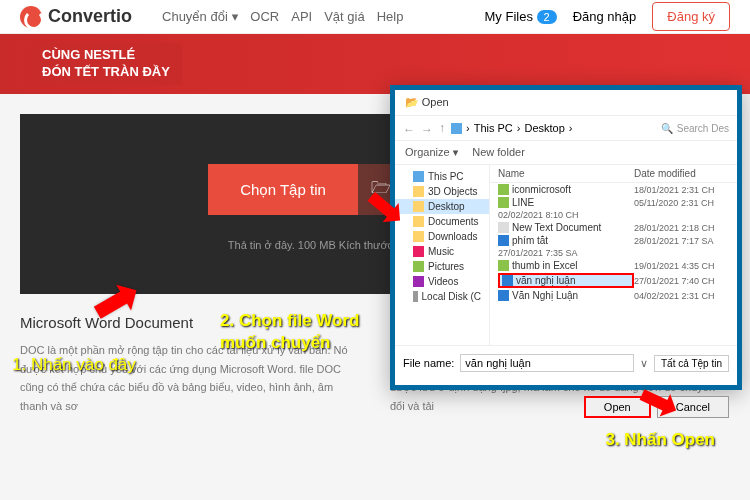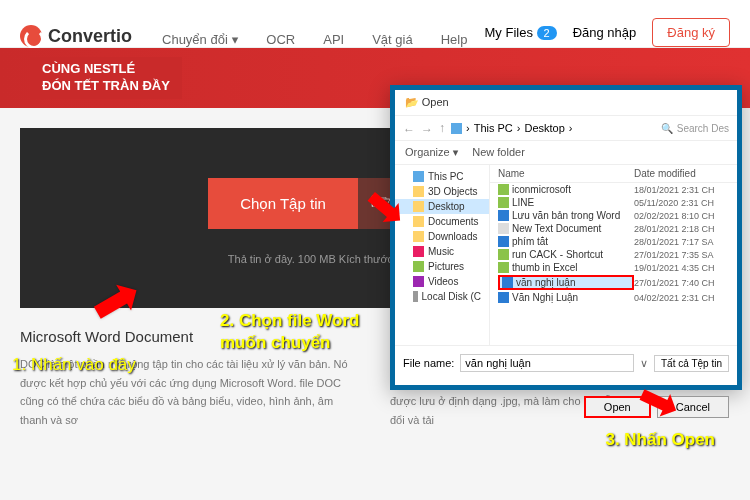--- a/index.html
+++ b/index.html
@@ -1,21 +1,21 @@
 <!DOCTYPE html>
 <html><head>
 <meta charset="utf-8">
 <style>
 *{margin:0;padding:0;box-sizing:border-box;font-family:Arial,sans-serif}
 body{width:750px;height:500px;background:#f5f5f5;position:relative;overflow:hidden}
-.header{background:#fff;height:48px;display:flex;align-items:flex-end;padding:0 20px;border-bottom:1px solid #eee}
+.header{background:#fff;height:34px;display:flex;align-items:center;padding:0 20px;border-bottom:1px solid #eee}
 .logo{display:flex;align-items:center;gap:6px;font-weight:bold;font-size:18px;color:#333}
 .logo-icon{width:22px;height:22px;background:#e74c3c;border-radius:50%;position:relative}
 .logo-icon::after{content:"";position:absolute;top:4px;left:4px;width:14px;height:14px;border:3px solid #fff;border-radius:50%;border-top-color:transparent}
-.nav{display:flex;gap:28px;margin-left:30px;font-size:13px;color:#666}
+.nav{display:flex;gap:12px;margin-left:30px;font-size:13px;color:#666}
 .nav-item{display:flex;align-items:center;gap:4px;cursor:pointer}
 .header-right{margin-left:auto;display:flex;align-items:center;gap:16px;font-size:13px}
 .badge{background:#2196f3;color:#fff;border-radius:10px;padding:1px 7px;font-size:11px}
 .signup-btn{border:1px solid #e74c3c;color:#e74c3c;padding:6px 14px;border-radius:4px;font-size:13px}
 .banner{height:60px;background:linear-gradient(90deg,#c92a2a,#e03131);display:flex;align-items:center;padding:1px 30px;color:#fff;font-weight:bold;position:relative;overflow:hidden}
 .banner-text{background:#c92a2a;padding:4px 12px;font-size:13px;line-height:1.3}
 .converter-area{margin:20px 20px 0;height:180px;background:#2a2a2a;position:relative;padding-top:30px}
 .converter-tab{color:#ccc;font-size:12px;position:absolute;top:8px;right:20px}
 .upload-row{display:flex;justify-content:center;margin-top:20px}
 .choose-btn{background:#e74c3c;color:#fff;padding:16px 32px;font-size:15px;border:none;cursor:pointer}
@@ -169,33 +169,31 @@
       <div id="fd-rows">
           <div class="fd-row">
             <div class="fd-row-name"><span class="fi fi-img"></span>iconmicrosoft</div>
             <div class="fd-row-date">18/01/2021 2:31 CH</div>
           </div>
           <div class="fd-row">
             <div class="fd-row-name"><span class="fi fi-img"></span>LINE</div>
             <div class="fd-row-date">05/11/2020 2:31 CH</div>
           </div>
           <div class="fd-row">
-            <div class="fd-row-name"><span class="fi fi-doc"></span>Lưu văn bản trong Word</div>
             <div class="fd-row-date">02/02/2021 8:10 CH</div>
           </div>
           <div class="fd-row">
             <div class="fd-row-name"><span class="fi fi-txt"></span>New Text Document</div>
             <div class="fd-row-date">28/01/2021 2:18 CH</div>
           </div>
           <div class="fd-row">
             <div class="fd-row-name"><span class="fi fi-doc"></span>phím tắt</div>
             <div class="fd-row-date">28/01/2021 7:17 SA</div>
           </div>
           <div class="fd-row">
-            <div class="fd-row-name"><span class="fi fi-img"></span>run CACK - Shortcut</div>
             <div class="fd-row-date">27/01/2021 7:35 SA</div>
           </div>
           <div class="fd-row">
             <div class="fd-row-name"><span class="fi fi-img"></span>thumb in Excel</div>
             <div class="fd-row-date">19/01/2021 4:35 CH</div>
           </div>
           <div class="fd-row selected">
             <div class="fd-row-name"><span class="fi fi-doc"></span>văn nghị luận</div>
             <div class="fd-row-date">27/01/2021 7:40 CH</div>
           </div>

